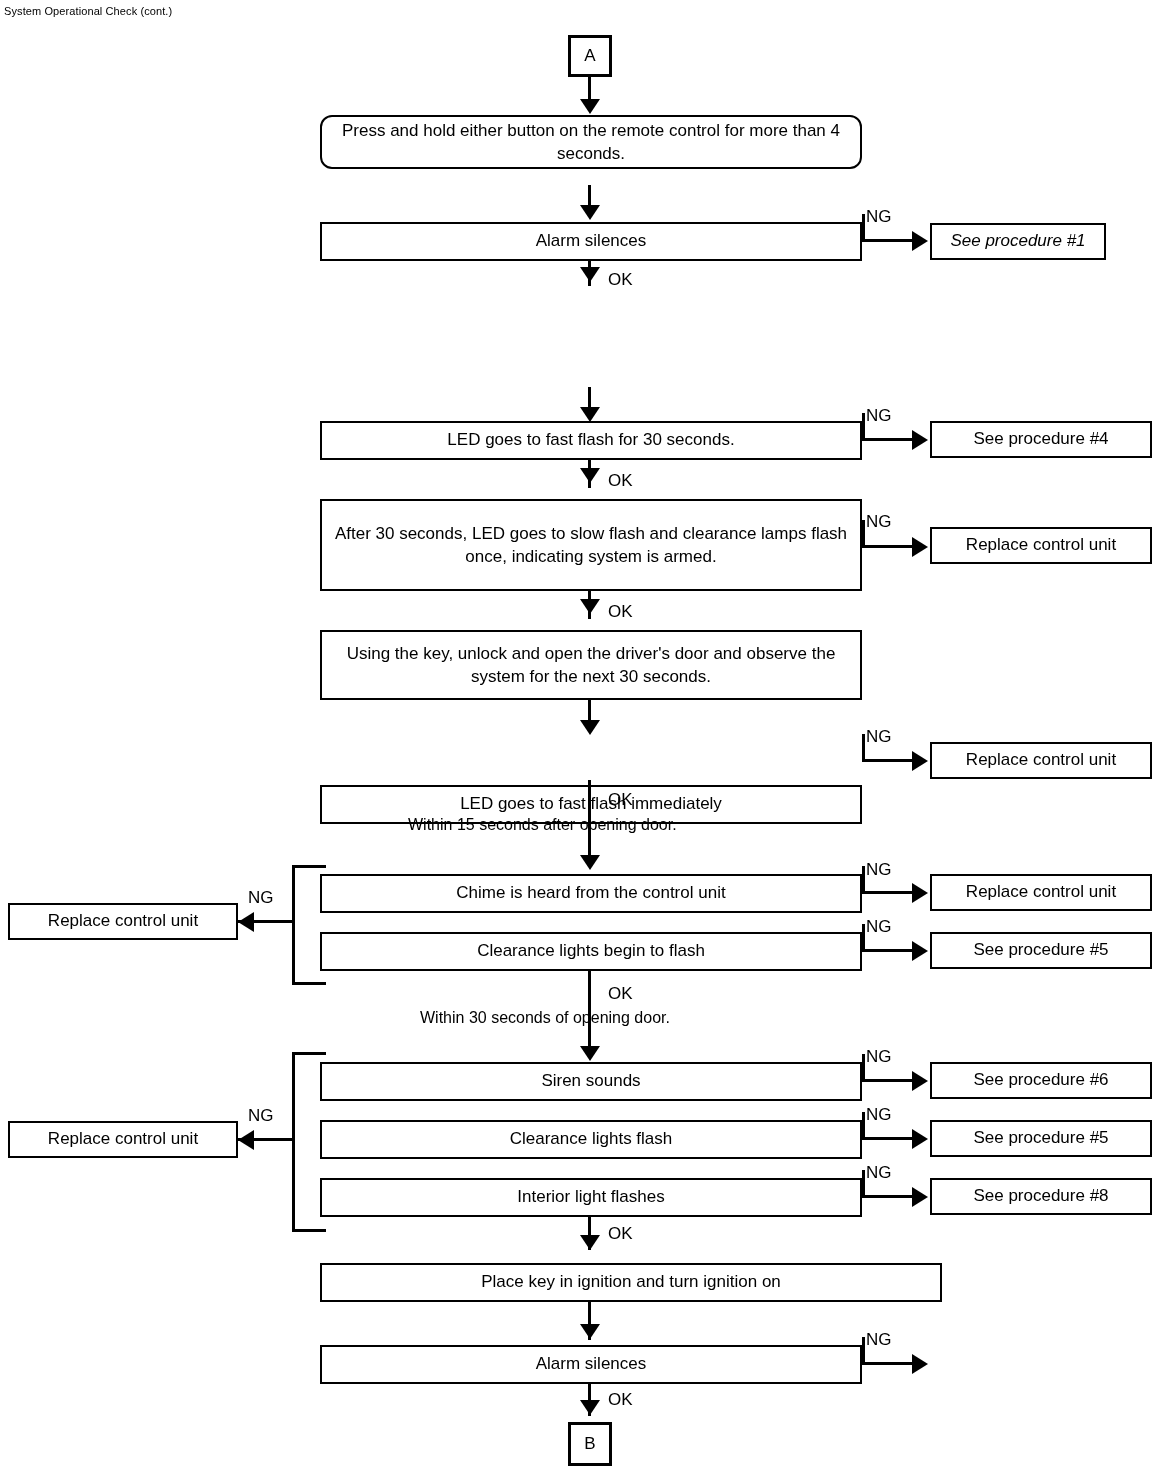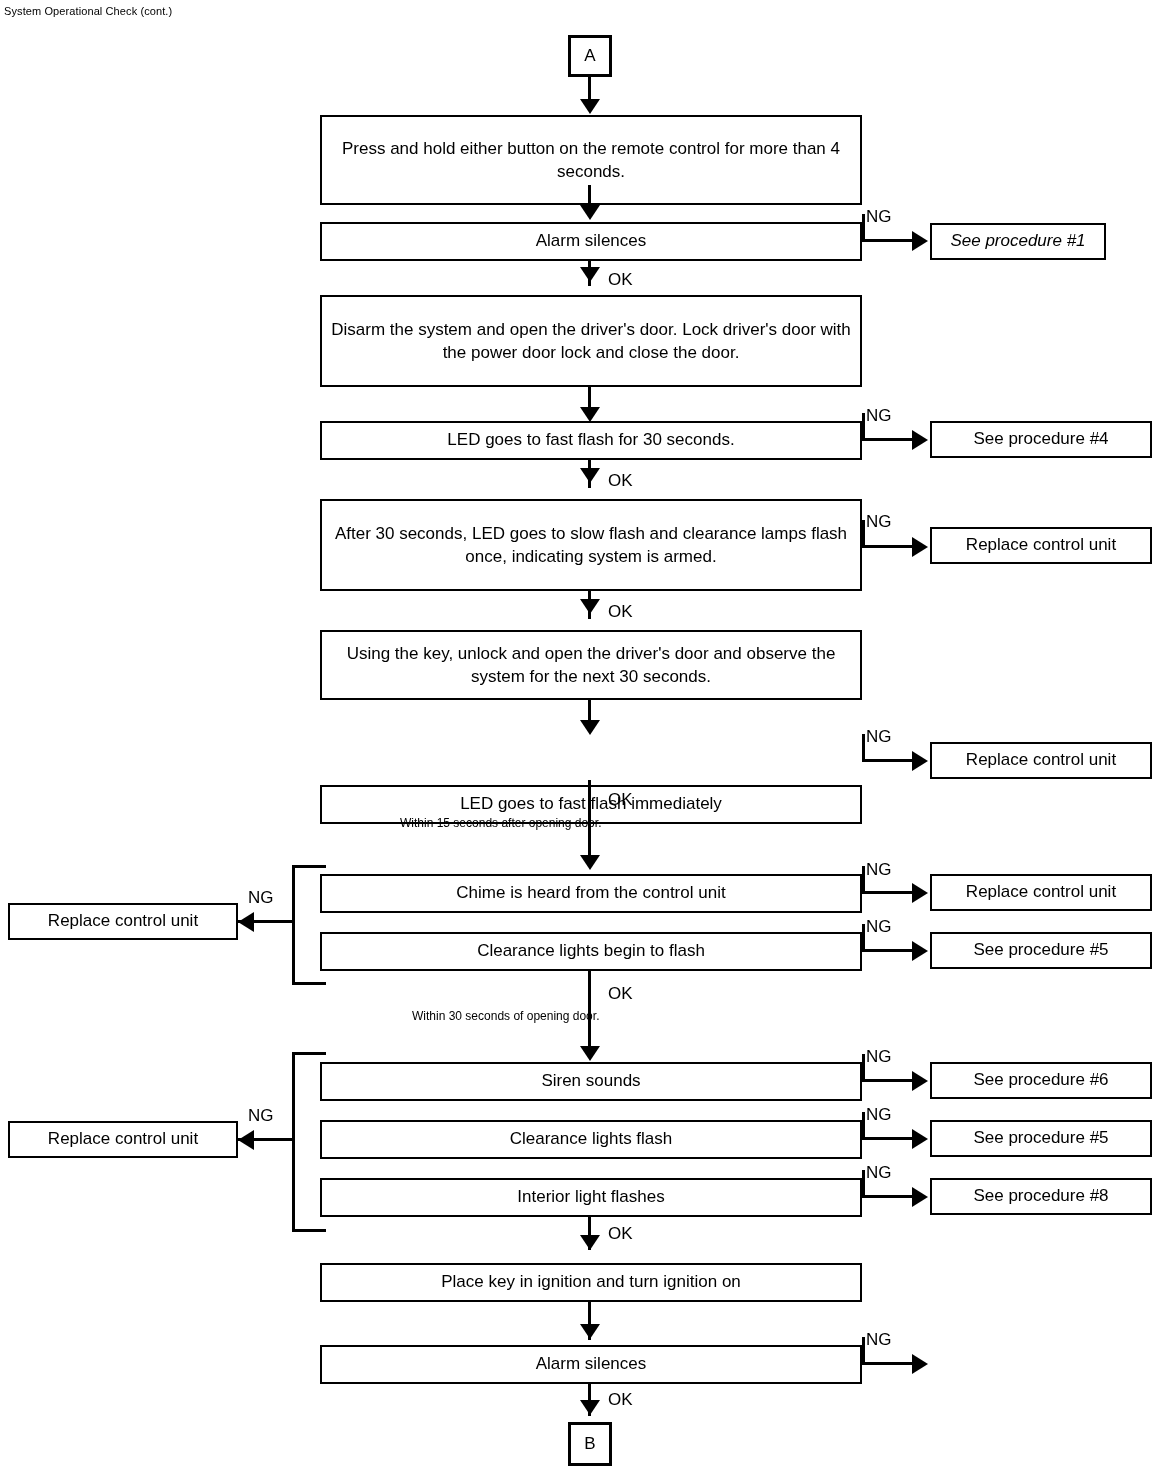--- a/index.html
+++ b/index.html
@@ -76,38 +76,39 @@
     border-right: 16px solid #000;
   }
 
   .edge-label {
     position: absolute;
     font-size: 17px;
     white-space: nowrap;
   }
   .note-label {
     position: absolute;
-    font-size: 12px;
+    font-size: 16px;
     white-space: nowrap;
+    margin-left: 8px;
   }
 </style>
 </head>
 <body>
 
 <div id="canvas">
 
   <div class="page-title">System Operational Check (cont.)</div>
 
   <div class="terminal" style="left:568px; top:35px; width:44px; height:42px;">
     <span>A</span>
   </div>
   <div class="vline" style="left:588px; top:77px; height:27px;"></div>
   <div class="arrow-down" style="left:580px; top:99px;"></div>
 
-  <div class="box tall" style="left:320px; top:115px; width:542px; height:90px;">
+  <div class="box tall" style="left:320px; top:115px; width:542px; height:54px;border-radius:12px;">
     <span>Press and hold either button on the remote control for more than 4 seconds.</span>
   </div>
   <div class="vline" style="left:588px; top:185px; height:25px;"></div>
   <div class="arrow-down" style="left:580px; top:205px;"></div>
 
   <div class="box" style="left:320px; top:222px; width:542px; height:39px;">
     <span>Alarm silences</span>
   </div>
 
   <div class="hline" style="left:862px; top:239px; width:56px;"></div>
@@ -115,23 +116,20 @@
   <div class="arrow-right" style="left:912px; top:231px;"></div>
   <div class="edge-label" style="left:866px; top:207px;">NG</div>
   <div class="box" style="left:930px; top:223px; width:176px; height:37px;font-style:italic;">
     <span>See procedure #1</span>
   </div>
 
   <div class="vline" style="left:588px; top:261px; height:25px;"></div>
   <div class="arrow-down" style="left:580px; top:267px;"></div>
   <div class="edge-label" style="left:608px; top:270px;">OK</div>
 
-  <div class="box tall" style="left:320px; top:295px; width:542px; height:92px;">
-    <span>Disarm the system and open the driver's door. Lock driver's door with the power door lock and close the door.</span>
-  </div>
   <div class="vline" style="left:588px; top:387px; height:30px;"></div>
   <div class="arrow-down" style="left:580px; top:407px;"></div>
 
   <div class="box" style="left:320px; top:421px; width:542px; height:39px;">
     <span>LED goes to fast flash for 30 seconds.</span>
   </div>
   <div class="hline" style="left:862px; top:438px; width:56px;"></div>
   <div class="vline" style="left:862px; top:413px; height:27px;"></div>
   <div class="arrow-right" style="left:912px; top:430px;"></div>
   <div class="edge-label" style="left:866px; top:406px;">NG</div>
@@ -255,21 +253,21 @@
   <div class="arrow-right" style="left:912px; top:1187px;"></div>
   <div class="edge-label" style="left:866px; top:1163px;">NG</div>
   <div class="box" style="left:930px; top:1178px; width:222px; height:37px;">
     <span>See procedure #8</span>
   </div>
 
   <div class="vline" style="left:588px; top:1217px; height:33px;"></div>
   <div class="arrow-down" style="left:580px; top:1235px;"></div>
   <div class="edge-label" style="left:608px; top:1224px;">OK</div>
 
-  <div class="box" style="left:320px; top:1263px; width:542px; height:39px;">
+  <div class="box" style="left:320px; top:1263px; width:622px; height:39px;">
     <span>Place key in ignition and turn ignition on</span>
   </div>
   <div class="vline" style="left:588px; top:1302px; height:38px;"></div>
   <div class="arrow-down" style="left:580px; top:1324px;"></div>
 
   <div class="box" style="left:320px; top:1345px; width:542px; height:39px;">
     <span>Alarm silences</span>
   </div>
   <div class="hline" style="left:862px; top:1362px; width:56px;"></div>
   <div class="vline" style="left:862px; top:1337px; height:27px;"></div>

